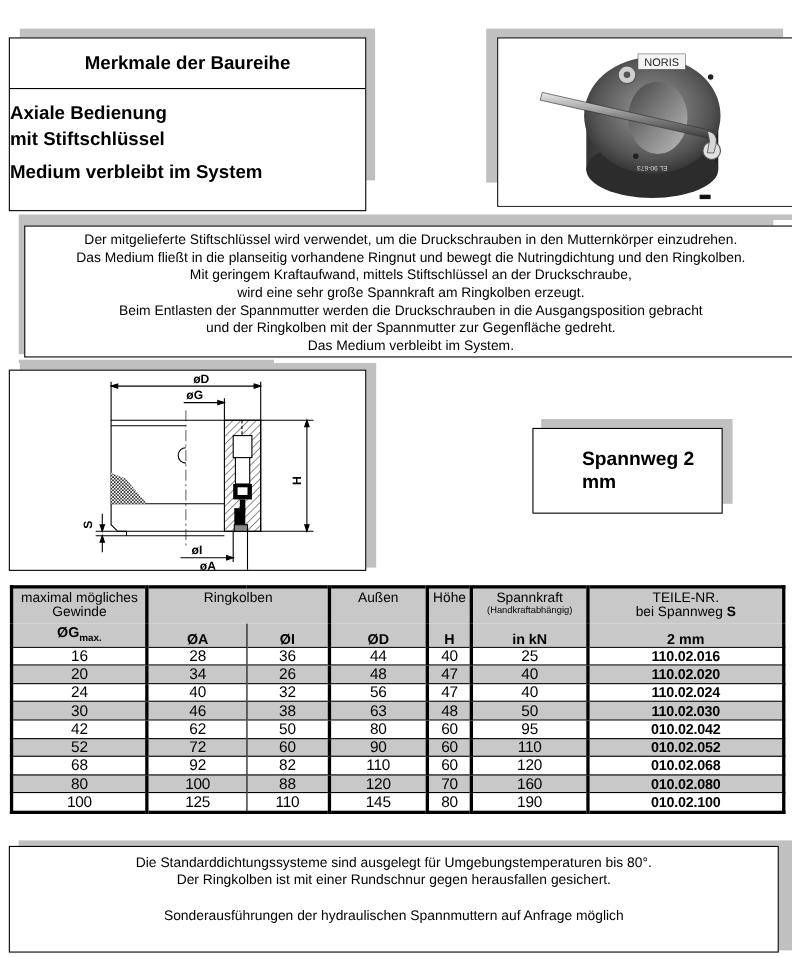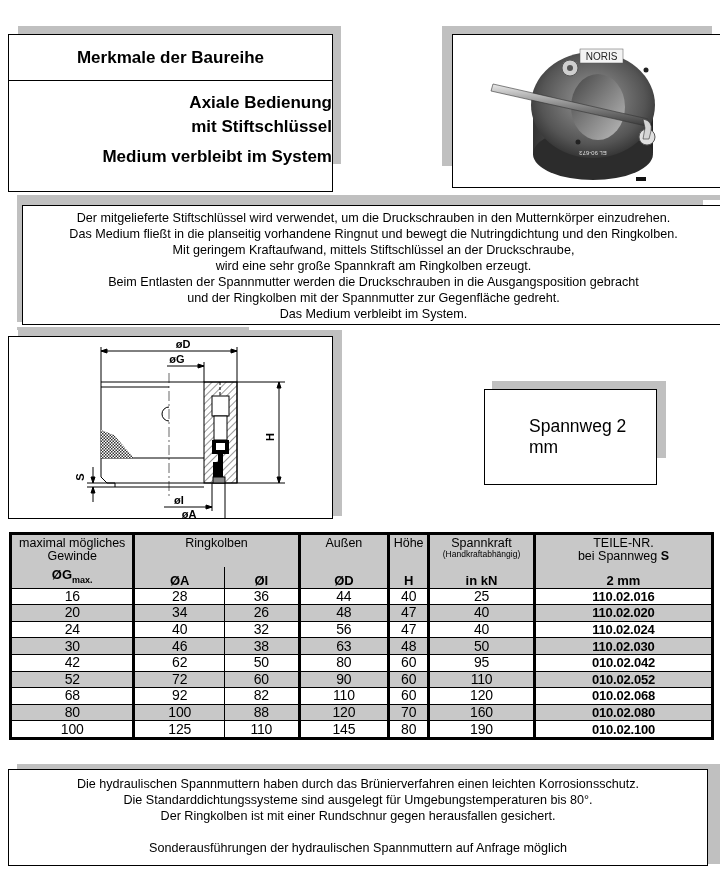--- a/index.html
+++ b/index.html
@@ -4,21 +4,21 @@
 <style>
   html, body { margin: 0; padding: 0; background: #ffffff; }
   body { width: 720px; height: 870px; position: relative; overflow: hidden; font-family: "Liberation Sans", sans-serif; color: #000; }
   .shadow { position: absolute; background: #c0c0c0; }
   .box { position: absolute; background: #fff; border: 1px solid #000; box-sizing: border-box; }
 
   
   #feat-shadow { left: 18px; top: 26px; width: 323px; height: 138px; }
   #feat-box { left: 8px; top: 34px; width: 325px; height: 158px; padding-left: 44px; }
   #feat-title { position: absolute; left: 0; right: 0; top: 0; height: 45px; border-bottom: 1px solid #000; display: flex; align-items: center; justify-content: center; font-weight: bold; font-size: 17px; }
-  #feat-body { position: absolute; left: 0; right: 0; top: 46px; bottom: 0; text-align: right; font-weight: bold; font-size: 17px; }
+  #feat-body { position: absolute; left: 0; right: 0; top: 46px; bottom: 0; text-align: left; font-weight: bold; font-size: 17px; }
   #feat-line1 { position: absolute; left: 0; right: 0; top: 12px; }
   #feat-line2 { position: absolute; left: 0; right: 0; top: 36px; }
   #feat-line3 { position: absolute; left: 0; right: 0; top: 66px; }
   #feat-bottom-shadow { left: 17px; top: 195px; width: 703px; height: 5px; }
 
   
   #photo-shadow { left: 442px; top: 26px; width: 270px; height: 140px; }
   #photo-box { left: 452px; top: 34px; width: 272px; height: 154px; overflow: hidden; }
   #photo-bottom-shadow { left: 442px; top: 196px; width: 270px; height: 3px; }
 
@@ -26,21 +26,21 @@
   #desc-shadow { left: 17px; top: 200px; width: 686px; height: 122px; }
   #desc-box { left: 22px; top: 205px; width: 703px; height: 120px; text-align: center; font-size: 12.6px; line-height: 16px; padding-top: 4px; }
   #desc-bottom-shadow { left: 17px; top: 327px; width: 232px; height: 3px; }
 
   
   #draw-shadow { left: 18px; top: 330px; width: 324px; height: 186px; }
   #draw-box { left: 8px; top: 336px; width: 325px; height: 183px; overflow: hidden; }
 
   
   #spann-shadow { left: 492px; top: 381px; width: 174px; height: 77px; }
-  #spann-box { left: 484px; top: 389px; width: 173px; height: 96px; display: flex; align-items: center; justify-content: center; font-weight: normal; font-size: 17.5px; padding-left: 44px; }
+  #spann-box { left: 484px; top: 389px; width: 173px; height: 78px; display: flex; align-items: center; justify-content: center; font-weight: bold; font-size: 17.5px; padding-left: 44px; }
 
   
   #spec-table { position: absolute; left: 9px; top: 532px; width: 705px; border-collapse: collapse; border: 3px solid #000; font-size: 14px; }
   #spec-table td, #spec-table th { padding: 0; text-align: center; font-weight: normal; }
   #spec-table thead th { background: #c8c8c8; }
   .hdr-top { font-size: 12.5px; height: 30px; vertical-align: top; line-height: 13px; padding-top: 2px !important; margin-left: 44px; }
   .hdr-tiny { font-size: 8.5px; display: block; line-height: 9px; }
   .hdr-sym { font-weight: bold !important; font-size: 13px; height: 15px; line-height: 15px; vertical-align: bottom; }
   .vb { border-left: 3px solid #000; }
   .vthin { border-left: 1px solid #000; }
@@ -333,17 +333,16 @@
         <td class="vb">145</td>
         <td class="vb">80</td>
         <td class="vb">190</td>
         <td class="vb part">010.02.100</td>
       </tr>
     </tbody>
 </table>
 
 <div class="shadow" id="foot-shadow"></div>
 <div class="box" id="foot-box">
-  <div>Die hydraulischen Spannmuttern haben durch das Brünierverfahren einen leichten Korrosionsschutz.</div>
   <div>Die Standarddichtungssysteme sind ausgelegt für Umgebungstemperaturen bis 80°.</div>
   <div>Der Ringkolben ist mit einer Rundschnur gegen herausfallen gesichert.</div>
   <div id="foot-line4">Sonderausführungen der hydraulischen Spannmuttern auf Anfrage möglich</div>
 </div>
 
 </body></html>

